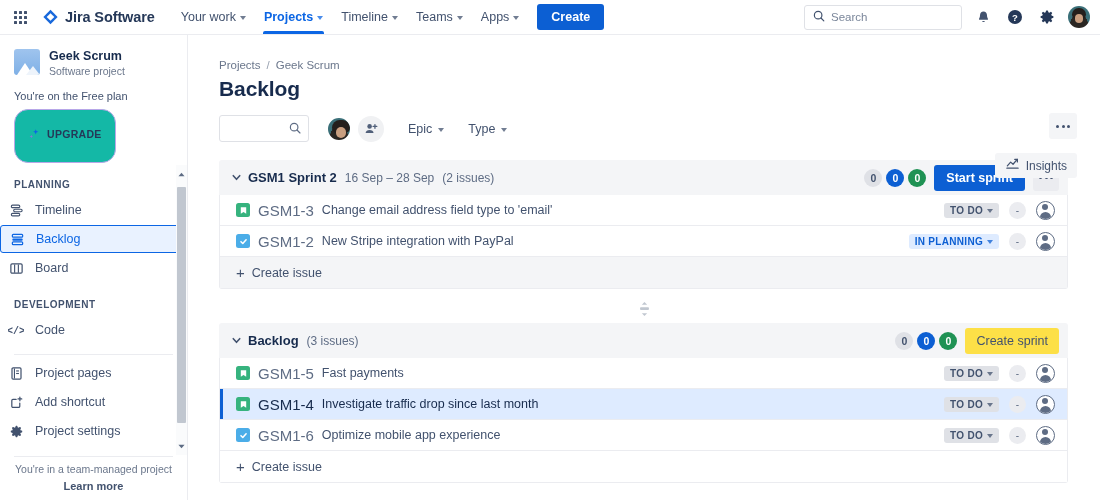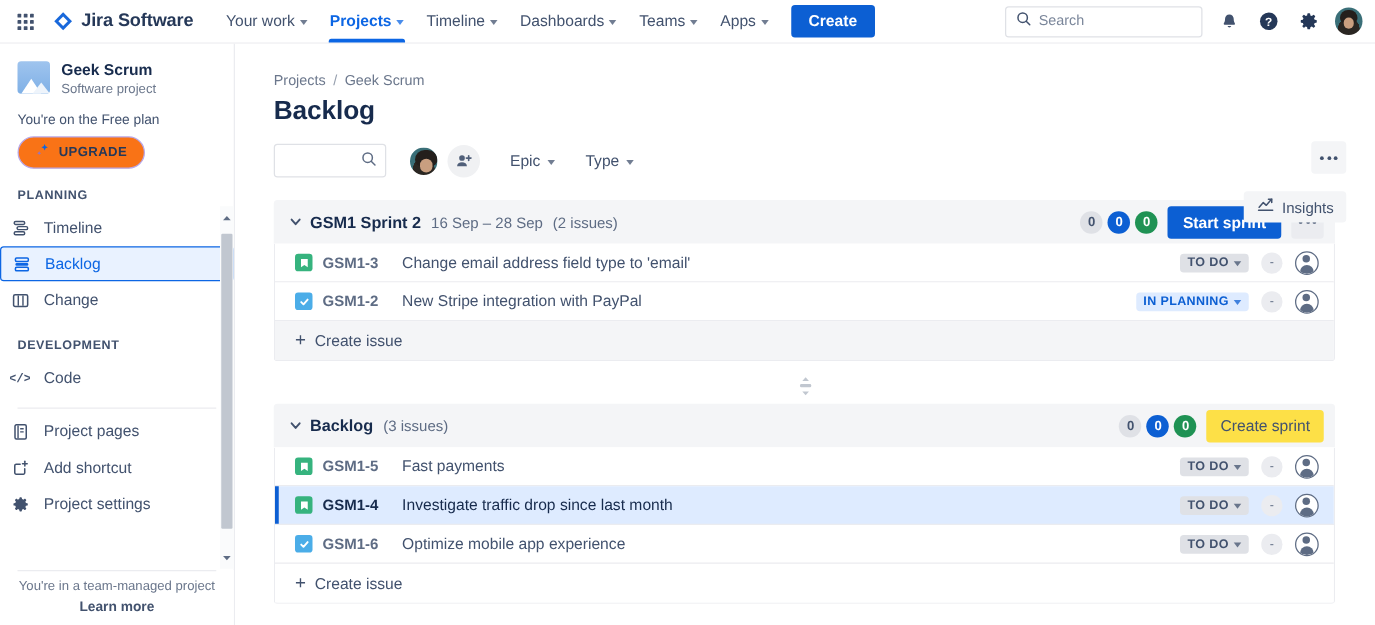--- a/index.html
+++ b/index.html
@@ -87,23 +87,23 @@
   .proj-icon::before { content:""; position:absolute; left:3px; bottom:0; width:0;height:0;
     border-left:8px solid transparent;border-right:8px solid transparent;border-bottom:12px solid #fff; }
   .proj-icon::after { content:""; position:absolute; left:12px; bottom:0; width:0;height:0;
     border-left:7px solid transparent;border-right:7px solid transparent;border-bottom:9px solid #eef4fb; }
   .proj-name { font-size: 12.5px; font-weight: 600; color: #172b4d; line-height: 15px; }
   .proj-sub { font-size: 10.5px; color: #6b778c; line-height: 14px; }
 
   .plan-text { font-size: 11px; color: #42526e; padding: 6px 14px 7px 14px; }
   .upgrade-wrap { padding: 0 14px; }
   .upgrade-btn {
-    display: inline-flex; align-items: center; gap: 6px;
+    display: inline-flex; gap: 6px;
     border: 1.4px solid #b8a7e8; border-radius: 14px;
-    padding: 4px 13px; background: #f97316; cursor: pointer;
+    padding: 18px 13px; background: #14b8a6; cursor: pointer;
     font-family: inherit;
   }
   .upgrade-btn .lbl { font-size: 10.5px; font-weight: 700; color: #253858; letter-spacing: .3px; }
 
   .nav-section-title { font-size: 10px; font-weight: 700; color: #42526e; letter-spacing: .5px; padding: 16px 14px 5px 14px; }
   .nav-row {
     display: flex; align-items: center; gap: 11px;
     height: 28px; margin: 1px 0; padding: 0 8px;
     border-radius: 3px; cursor: pointer; position: relative;
   }
@@ -205,21 +205,21 @@
   .issue-row {
     display: flex; align-items: center; height: 31px;
     border-bottom: 1px solid #ebecf0; padding-left: 16px; padding-right: 12px;
     position: relative; cursor: pointer; background: #fff;
   }
   .issue-row.selected { background: #deebff; }
   .issue-row.selected::before { content:""; position:absolute; left:0; top:0; bottom:0; width:3px; background:#0c5fd3; }
   .type-ico { width: 14px; height: 14px; border-radius: 2.5px; display: flex; align-items: center; justify-content: center; flex: none; margin-right: 8px; }
   .type-ico.story { background: #36b37e; }
   .type-ico.task { background: #4bade8; }
-  .issue-key { font-size: 12px; color: #5e6c84; margin-right: 19px; font-weight: bold; }
+  .issue-key { font-size: 15px; color: #5e6c84; margin-right: 8px; }
   .issue-summary { font-size: 12.5px; color: #42526e; }
   .issue-row.selected .issue-summary, .issue-row.selected .issue-key { color: #172b4d; }
   .row-right { margin-left: auto; display: flex; align-items: center; gap: 10px; }
   .status-chip {
     display: flex; align-items: center; gap: 4px; border-radius: 3px;
     padding: 2px 6px; font-size: 10px; font-weight: 700; letter-spacing: .3px; cursor: pointer;
   }
   .status-chip.todo { background: #dfe1e6; color: #42526e; }
   .status-chip.inprog { background: #deebff; color: #0c5fd3; }
   .est-dot {
@@ -278,24 +278,20 @@
     <div class="navitem">
       <span>Your work</span>
       <span class="caret"></span>
     </div>
     <div class="navitem active">
       <span>Projects</span>
       <span class="caret"></span>
     </div>
     <div class="navitem">
       <span>Timeline</span>
-      <span class="caret"></span>
-    </div>
-    <div class="navitem">
-      <span>Dashboards</span>
       <span class="caret"></span>
     </div>
     <div class="navitem">
       <span>Teams</span>
       <span class="caret"></span>
     </div>
     <div class="navitem">
       <span>Apps</span>
       <span class="caret"></span>
     </div>
@@ -377,21 +373,21 @@
     <span class="lbl">Backlog</span>
   </div>
   <div class="nav-row">
     <span class="nav-ico">
       <svg width="15" height="15" viewBox="0 0 16 16">
           <rect x="2" y="3" width="12" height="10" rx="1.3" fill="none" stroke="#42526e" stroke-width="1.3"></rect>
           <line x1="6" y1="3.6" x2="6" y2="12.4" stroke="#42526e" stroke-width="1.2"></line>
           <line x1="10" y1="3.6" x2="10" y2="12.4" stroke="#42526e" stroke-width="1.2"></line>
         </svg>
     </span>
-    <span class="lbl">Change</span>
+    <span class="lbl">Board</span>
   </div>
 
   <div class="nav-section-title">DEVELOPMENT</div>
   <div class="nav-row">
     <span class="nav-ico">
       <svg width="16" height="16" viewBox="0 0 16 16">
           <text x="8" y="11.5" font-size="10" font-weight="700" fill="#42526e" text-anchor="middle" font-family="Liberation Mono, monospace">&lt;/&gt;</text>
         </svg>
     </span>
     <span class="lbl">Code</span>

